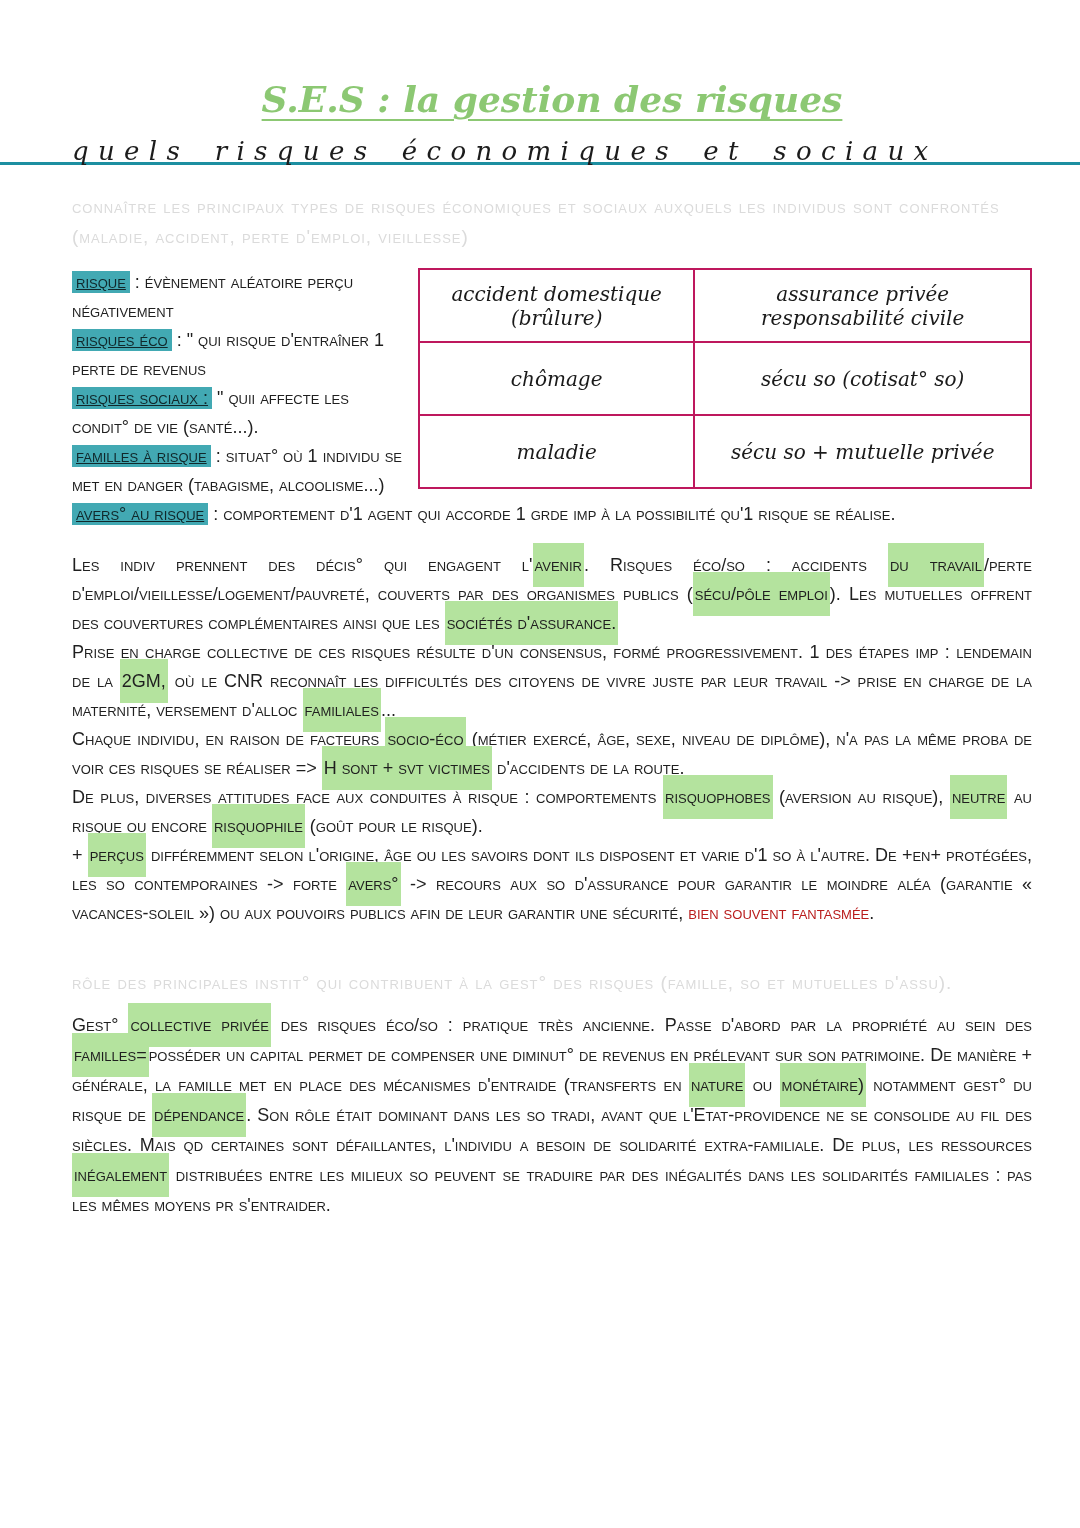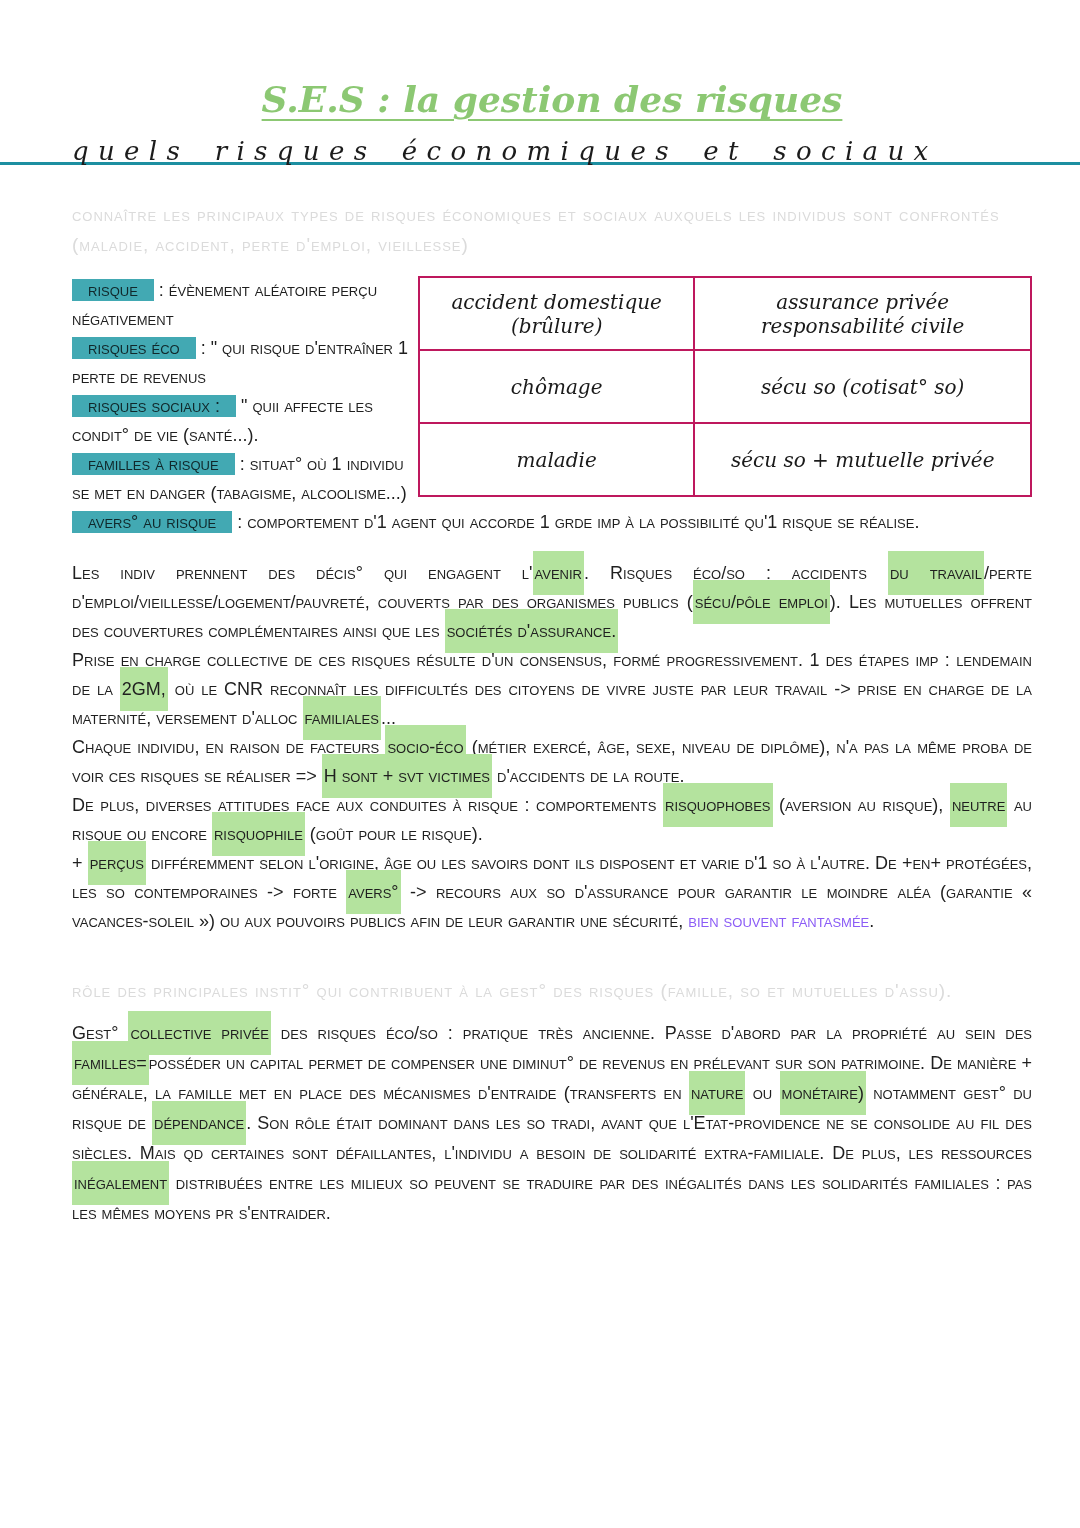--- a/index.html
+++ b/index.html
@@ -41,21 +41,21 @@
     letter-spacing:0.36em;
     word-spacing:0.30em;
     color:#1c1c1c;
     white-space:nowrap;
   }
 
   
   .hand{font-variant:small-caps;}
 
   .objective{
-    margin-top:20px;
+    margin-top:12px;
     font-size:19px;
     line-height:30px;
     letter-spacing:0.05em;
     color:#dbdbdb;
   }
 
   .flow{margin-top:16px;}
   .table-wrap{float:right;width:614px;margin-left:10px;}
   table.risk{
     width:100%;
@@ -79,23 +79,23 @@
   .body-text{font-size:18px;line-height:29px;color:#1f1f1f;}
   .def-line{text-align:left;}
   .paras{clear:both;margin-top:22px;}
   .para{text-align:justify;}
   .paras2{margin-top:12px;}
   .paras2 .para{line-height:30px;}
 
   .sec2{margin-top:40px;}
 
   
-  .seg-teal{background:#42a9b3;padding:1px 16px;color:#10282b;}
+  .seg-teal{background:#42a9b3;padding:1px 4px;color:#10282b;text-decoration:underline;}
   .seg-green{background:#b4e39e;padding:12px 2px;}
-  .seg-gray{color:#8b5cf6;}
+  .seg-gray{color:#b91c1c;}
   .seg-plain{}
 </style>
 </head>
 <body>
 
 <div class="page">
   <div class="content">
 
     <h1 class="title">S.E.S : la gestion des risques</h1>
 

